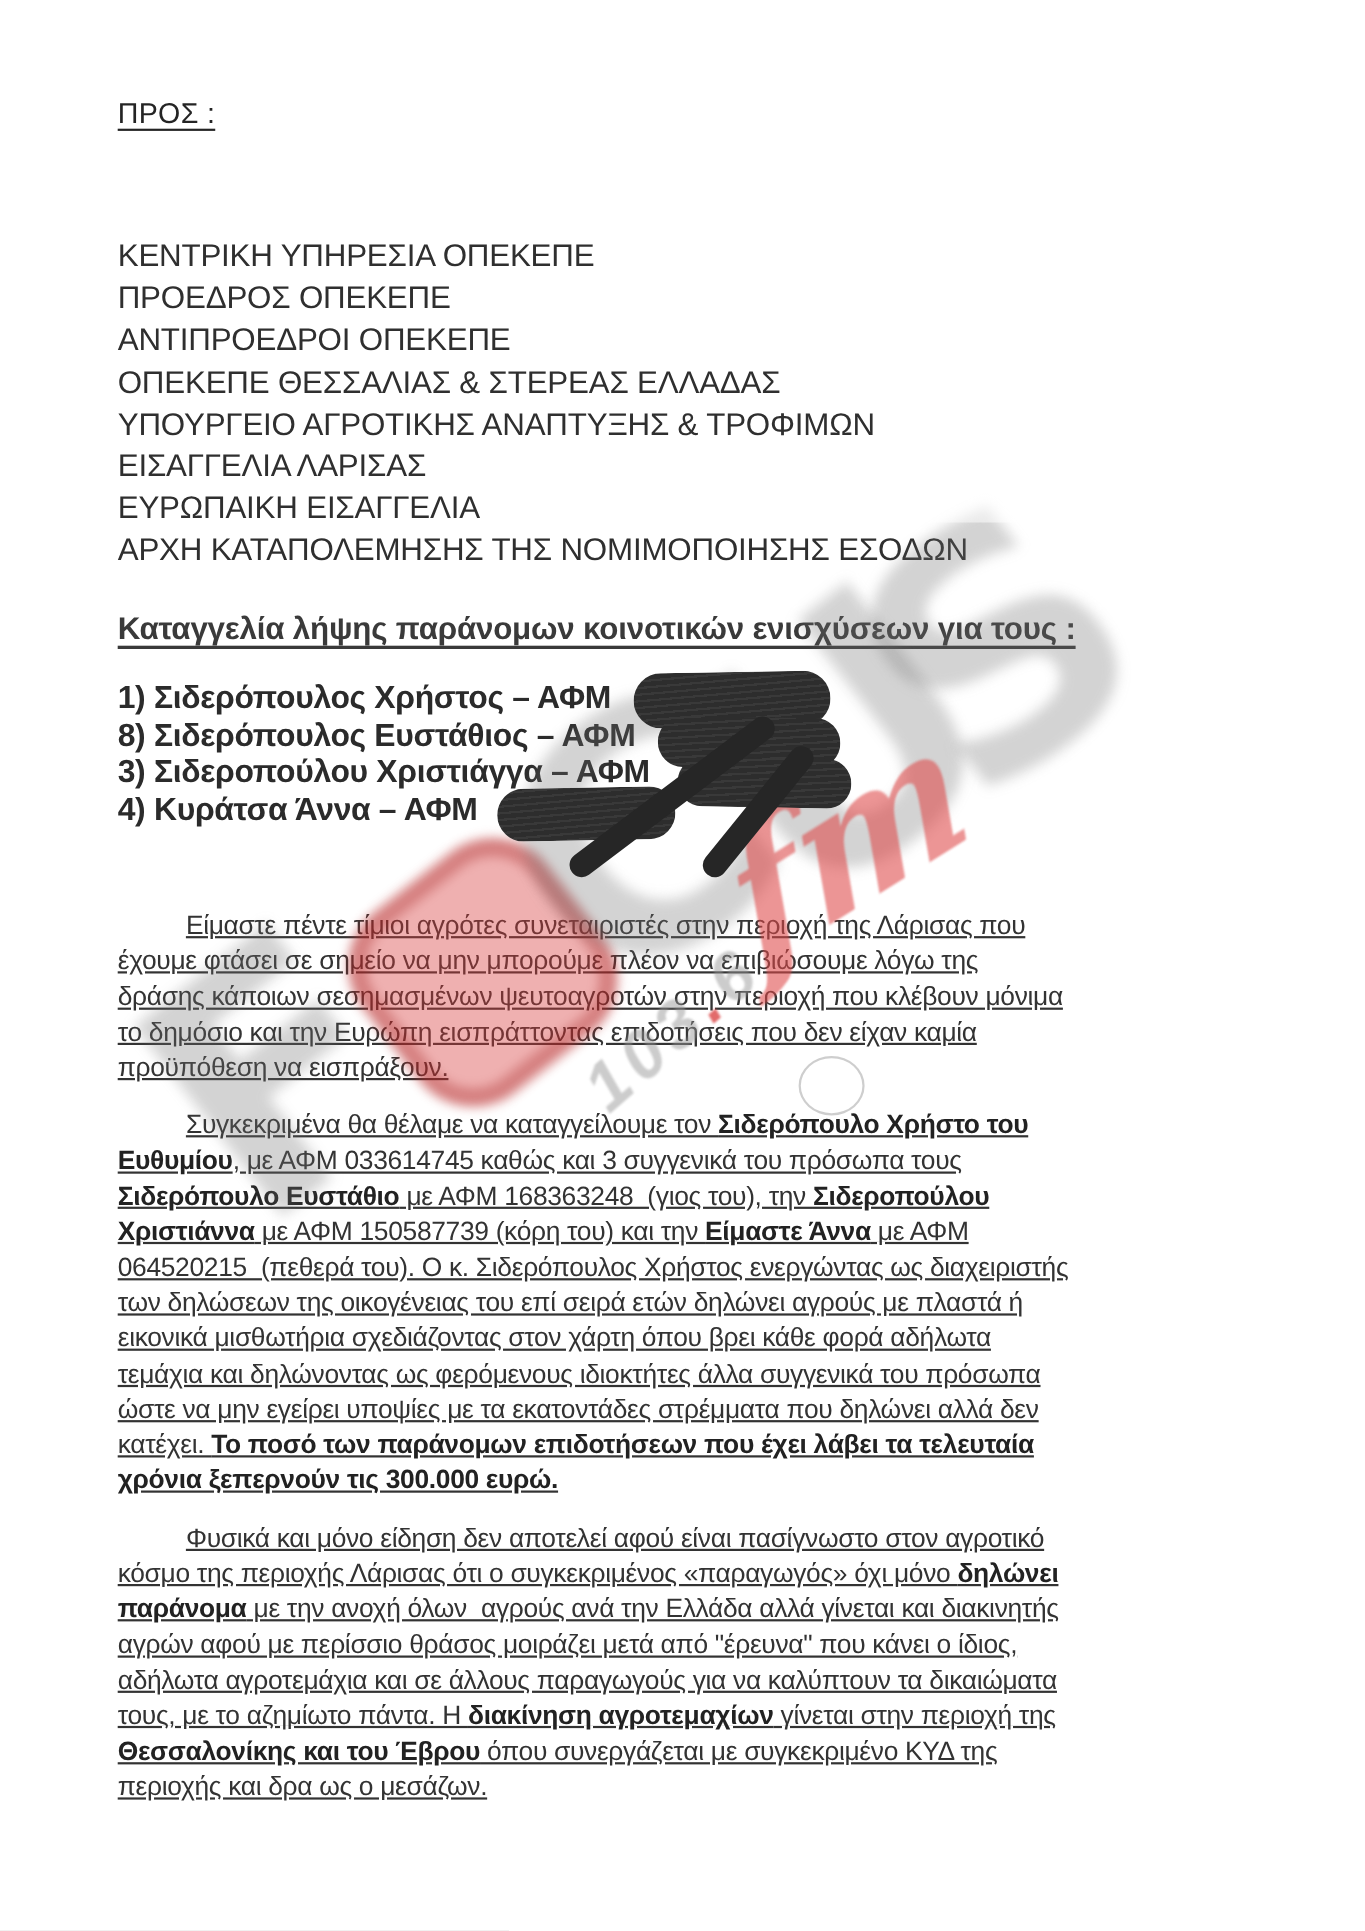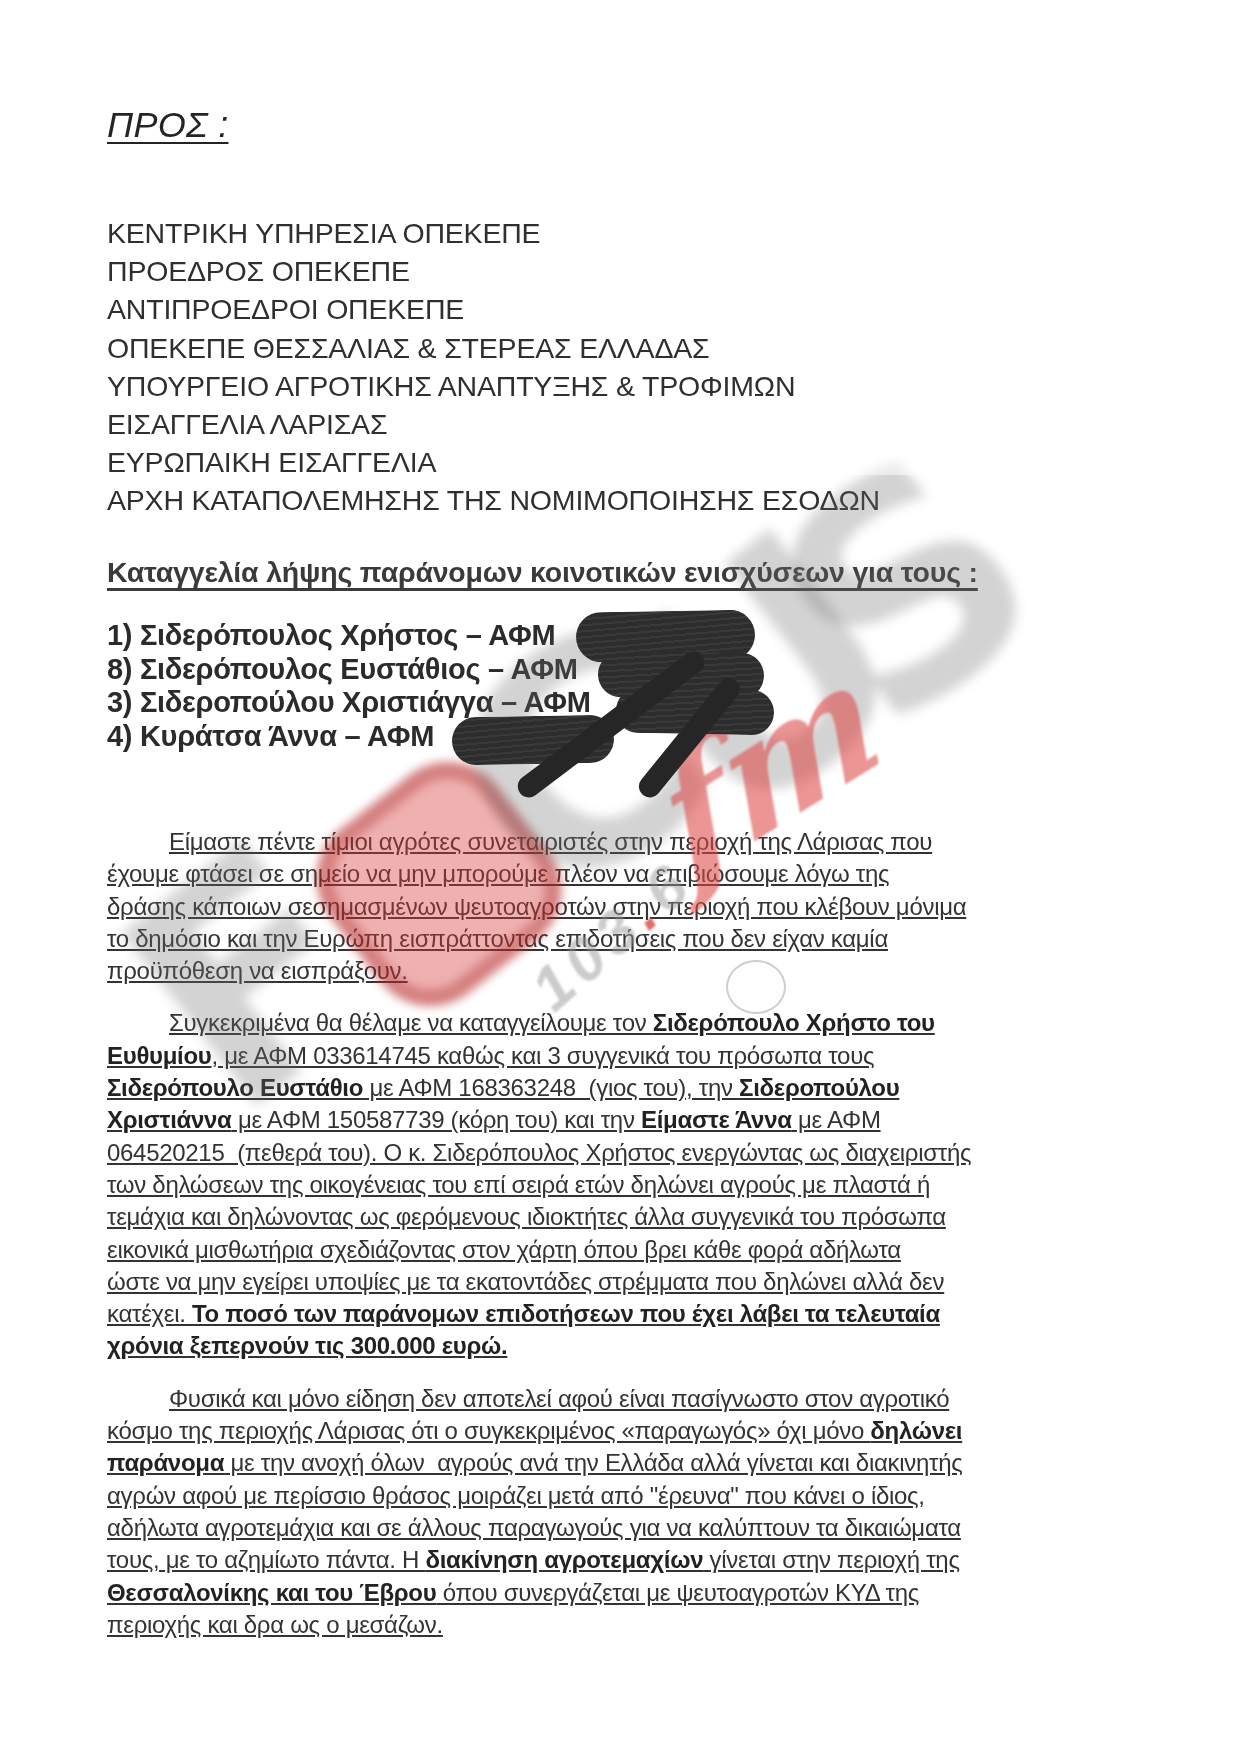--- a/index.html
+++ b/index.html
@@ -4,23 +4,23 @@
 <style>
   html,body{margin:0;padding:0;background:#e8e8e8;}
   .page{
     position:relative;width:1241px;height:1755px;background:#ffffff;
     font-family:"Liberation Sans","DejaVu Sans",sans-serif;color:#2e2e2e;
     overflow:hidden;margin:0 auto;
   }
   
   .textlayer{position:absolute;inset:0;z-index:2;}
   .to-label{
-    position:absolute;left:107px;top:104px;font-size:36px;color:#242424;
+    position:absolute;left:107px;top:88px;font-size:26px;color:#242424;
     text-decoration:underline;text-decoration-thickness:2px;text-underline-offset:5px;
-    letter-spacing:.3px;white-space:pre;font-style:italic;
+    letter-spacing:.3px;white-space:pre;
   }
   .recipients{position:absolute;left:107px;top:170px;font-size:28.5px;line-height:38.2px;
     color:#2f2f2f;letter-spacing:-.2px;margin-top:44px;}
   .recipients .recipient{white-space:pre;}
   .subject{
     position:absolute;left:107px;top:556px;font-size:28.5px;font-weight:700;color:#3a3a3a;
     text-decoration:underline;text-decoration-thickness:3px;text-underline-offset:6px;
     letter-spacing:-.2px;white-space:pre;
   }
   .accused{position:absolute;left:107px;top:619px;font-size:29px;font-weight:700;
@@ -121,34 +121,34 @@
           <div class="line"><span>το δημόσιο και την Ευρώπη εισπράττοντας επιδοτήσεις που δεν είχαν καμία</span></div>
           <div class="line"><span>προϋπόθεση να εισπράξουν.</span></div>
         </div>
         <div class="para">
           <div class="line indent"><span>Συγκεκριμένα θα θέλαμε να καταγγείλουμε τον </span><span class="b">Σιδερόπουλο Χρήστο του</span></div>
           <div class="line"><span class="b">Ευθυμίου</span><span>, με ΑΦΜ 033614745 καθώς και 3 συγγενικά του πρόσωπα τους</span></div>
           <div class="line"><span class="b">Σιδερόπουλο Ευστάθιο</span><span> με ΑΦΜ 168363248  (γιος του), την </span><span class="b">Σιδεροπούλου</span></div>
           <div class="line"><span class="b">Χριστιάννα</span><span> με ΑΦΜ 150587739 (κόρη του) και την </span><span class="b">Είμαστε Άννα</span><span> με ΑΦΜ</span></div>
           <div class="line"><span>064520215  (πεθερά του). Ο κ. Σιδερόπουλος Χρήστος ενεργώντας ως διαχειριστής</span></div>
           <div class="line"><span>των δηλώσεων της οικογένειας του επί σειρά ετών δηλώνει αγρούς με πλαστά ή</span></div>
+          <div class="line"><span>εικονικά μισθωτήρια σχεδιάζοντας στον χάρτη όπου βρει κάθε φορά αδήλωτα</span></div>
           <div class="line"><span>τεμάχια και δηλώνοντας ως φερόμενους ιδιοκτήτες άλλα συγγενικά του πρόσωπα</span></div>
-          <div class="line"><span>εικονικά μισθωτήρια σχεδιάζοντας στον χάρτη όπου βρει κάθε φορά αδήλωτα</span></div>
           <div class="line"><span>ώστε να μην εγείρει υποψίες με τα εκατοντάδες στρέμματα που δηλώνει αλλά δεν</span></div>
           <div class="line"><span>κατέχει. </span><span class="b">Το ποσό των παράνομων επιδοτήσεων που έχει λάβει τα τελευταία</span></div>
           <div class="line"><span class="b">χρόνια ξεπερνούν τις 300.000 ευρώ.</span></div>
         </div>
         <div class="para">
           <div class="line indent"><span>Φυσικά και μόνο είδηση δεν αποτελεί αφού είναι πασίγνωστο στον αγροτικό</span></div>
           <div class="line"><span>κόσμο της περιοχής Λάρισας ότι ο συγκεκριμένος «παραγωγός» όχι μόνο </span><span class="b">δηλώνει</span></div>
           <div class="line"><span class="b">παράνομα</span><span> με την ανοχή όλων  αγρούς ανά την Ελλάδα αλλά γίνεται και διακινητής</span></div>
           <div class="line"><span>αγρών αφού με περίσσιο θράσος μοιράζει μετά από "έρευνα" που κάνει ο ίδιος,</span></div>
           <div class="line"><span>αδήλωτα αγροτεμάχια και σε άλλους παραγωγούς για να καλύπτουν τα δικαιώματα</span></div>
           <div class="line"><span>τους, με το αζημίωτο πάντα. Η </span><span class="b">διακίνηση αγροτεμαχίων</span><span> γίνεται στην περιοχή της</span></div>
-          <div class="line"><span class="b">Θεσσαλονίκης και του Έβρου</span><span> όπου συνεργάζεται με ψευτοαγροτών ΚΥΔ της</span></div>
+          <div class="line"><span class="b">Θεσσαλονίκης και του Έβρου</span><span> όπου συνεργάζεται με συγκεκριμένο ΚΥΔ της</span></div>
           <div class="line"><span>περιοχής και δρα ως ο μεσάζων.</span></div>
         </div>
       </div>
   </div>
 
   <div class="wm">
     <span class="wm-letter wm-f">F</span>
     <div class="wm-o-shape"></div>
     <span class="wm-letter wm-c">C</span>
     <span class="wm-letter wm-u">U</span>

